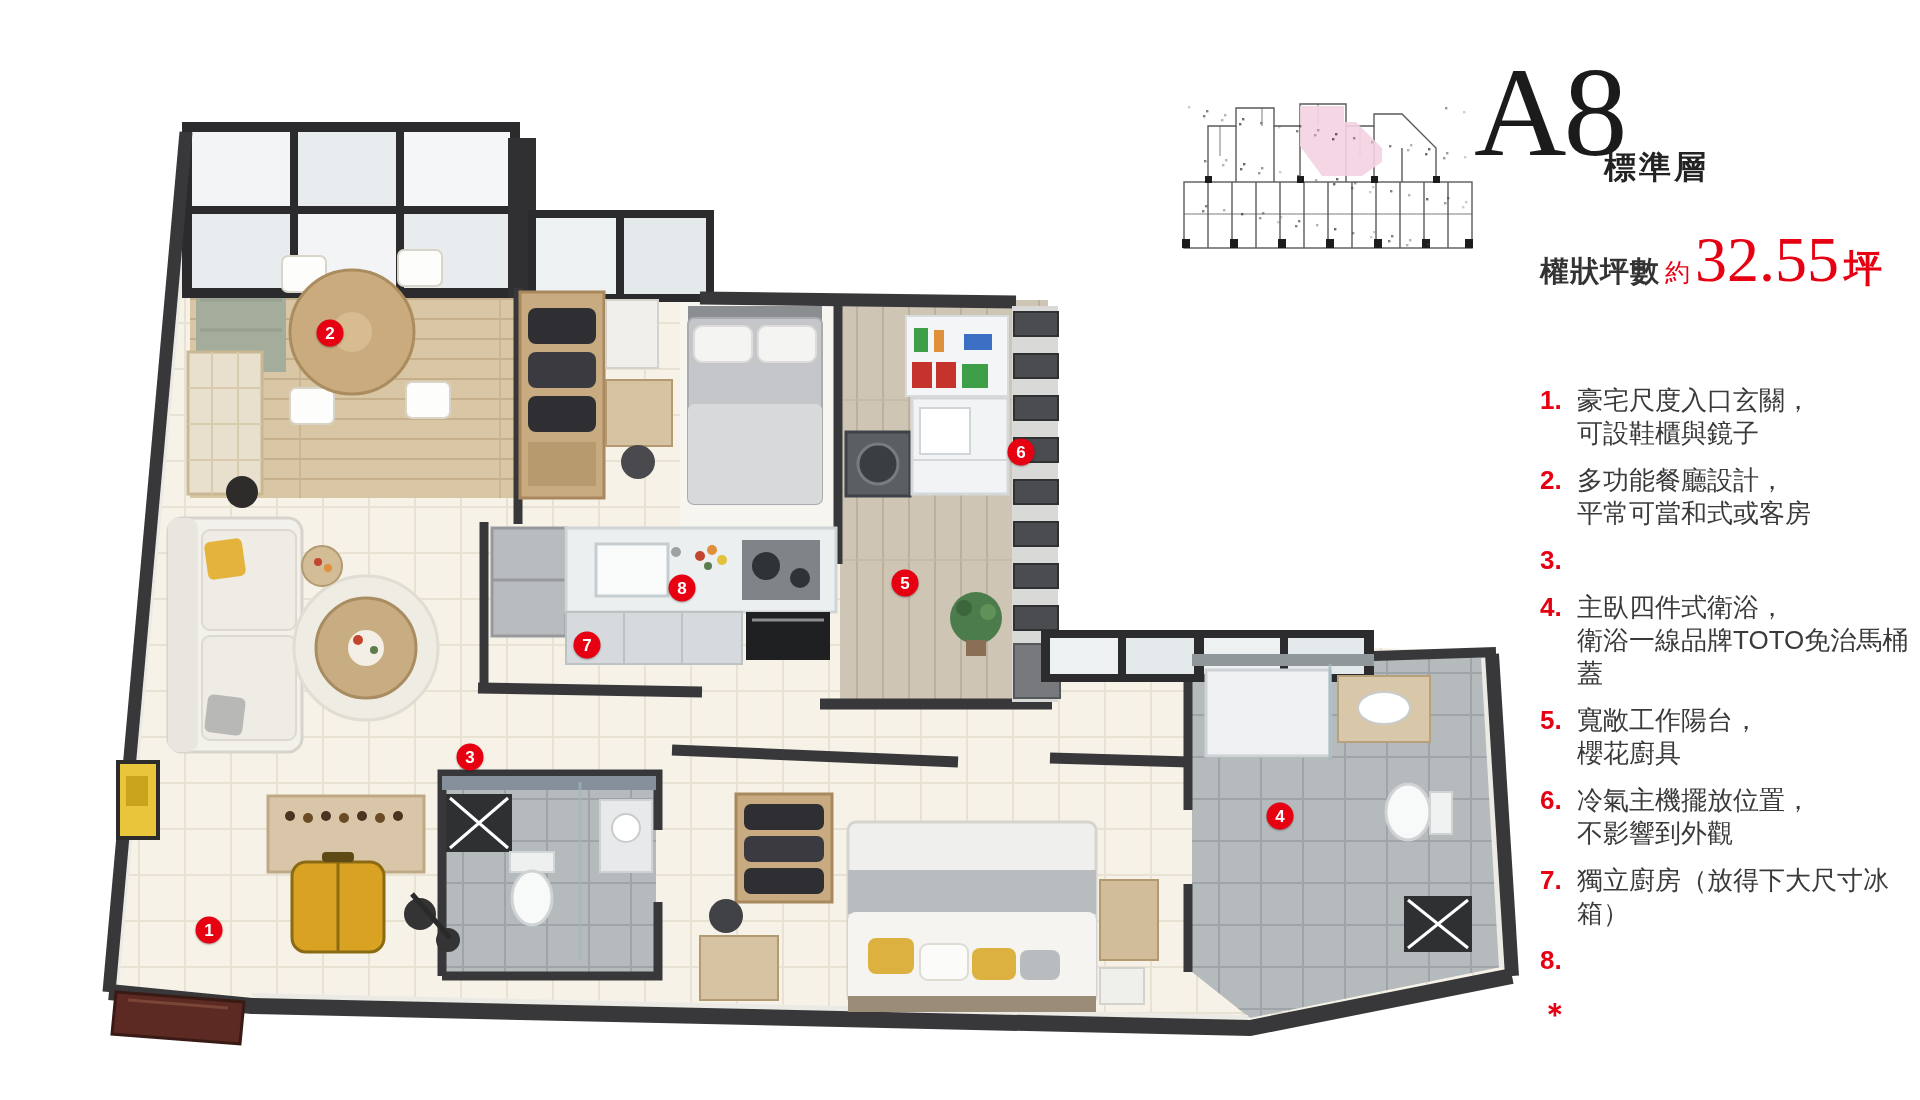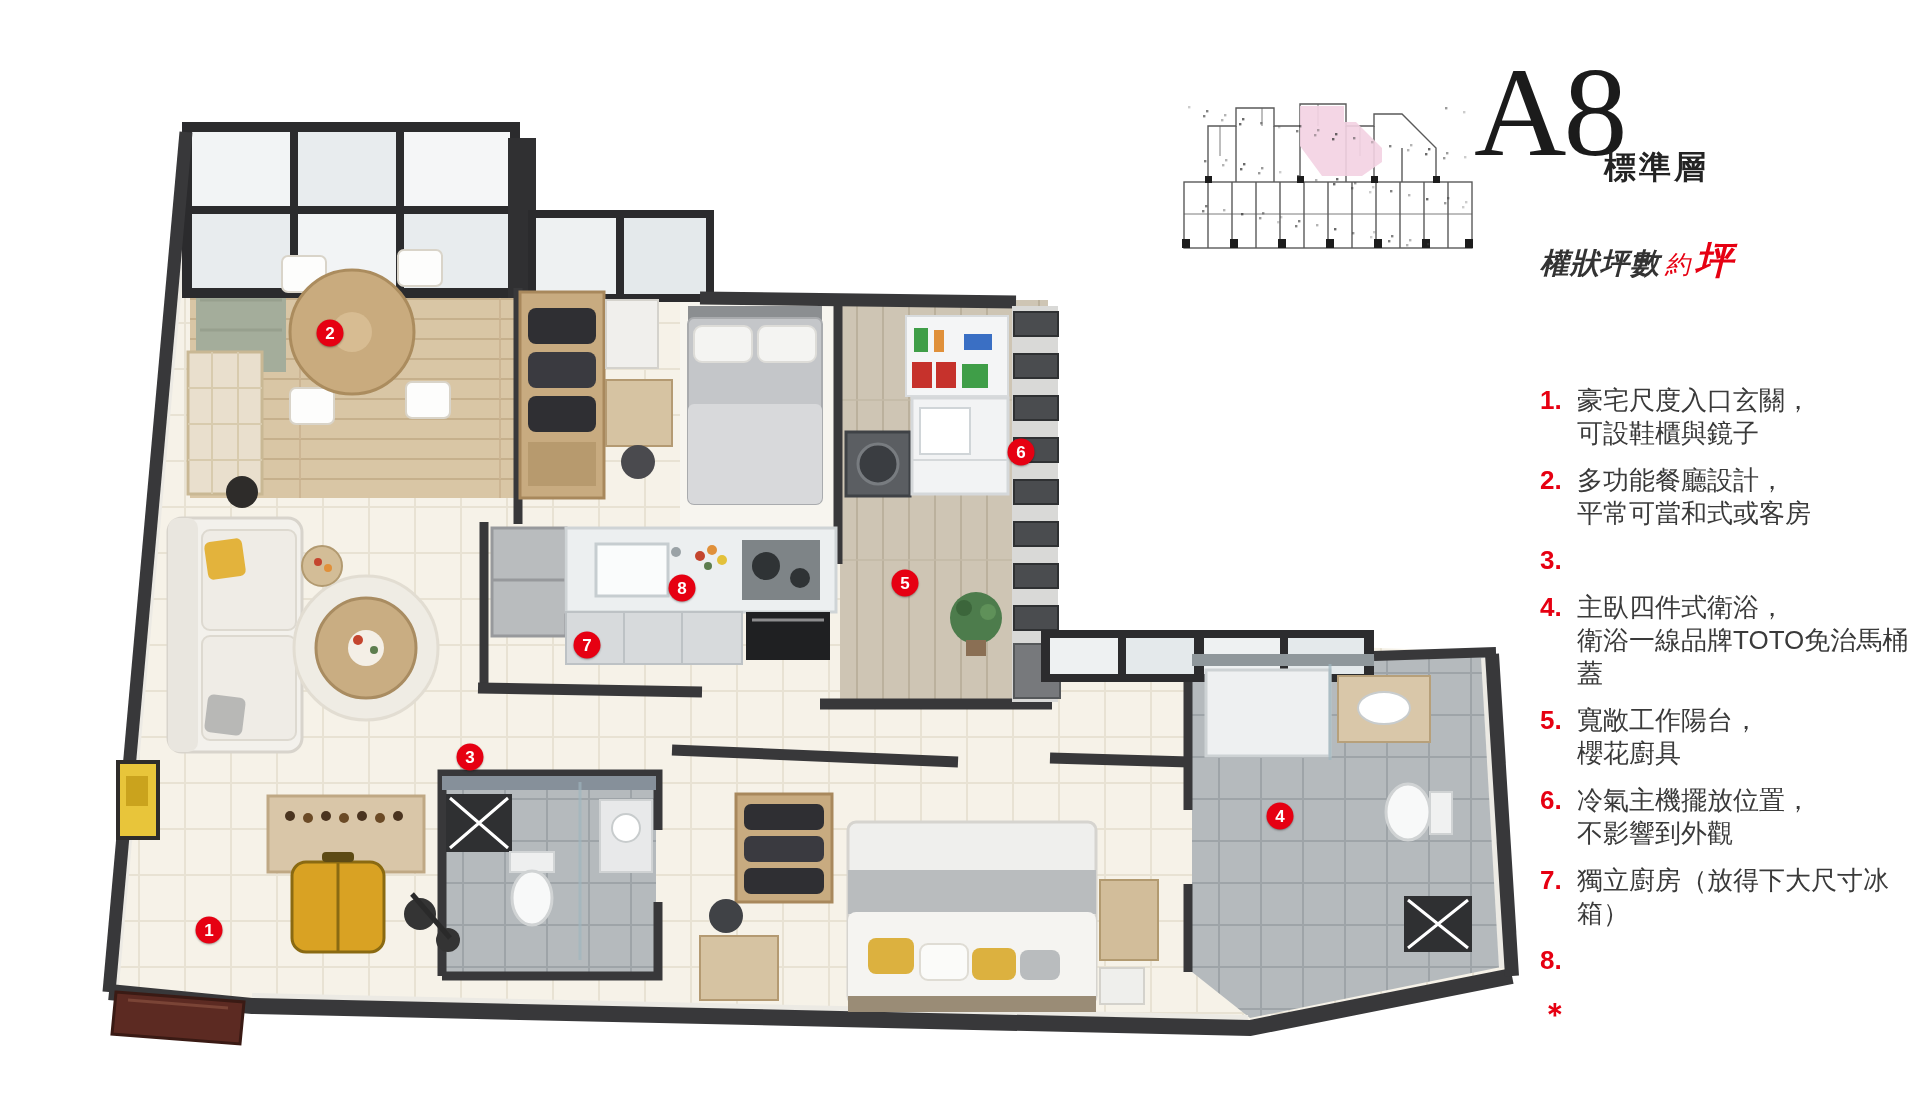--- a/index.html
+++ b/index.html
@@ -4,21 +4,21 @@
 <style>
   html,body{margin:0;padding:0;background:#ffffff;}
   #canvas{position:relative;width:1920px;height:1060px;background:#ffffff;overflow:hidden;
           font-family:"Liberation Sans",sans-serif;}
   svg{position:absolute;}
   
   .unit-title{position:absolute;left:1474px;top:48px;font-family:"Liberation Serif",serif;
               font-size:128px;line-height:1;color:#1b1b1b;letter-spacing:-3px;}
   .floor-type{position:absolute;left:1604px;top:146px;font-size:32px;font-weight:bold;
               color:#232323;letter-spacing:3px;}
-  .area-line{position:absolute;left:1540px;top:235px;display:flex;align-items:baseline;gap:5px;font-style:italic;}
+  .area-line{position:absolute;left:1540px;top:228px;display:flex;align-items:baseline;gap:5px;}
   .area-label{font-size:29px;font-weight:bold;color:#333;letter-spacing:1px;}
   .area-approx{font-size:25px;color:#e60012;}
   .area-value{font-family:"Liberation Serif",serif;font-size:64px;color:#e60012;line-height:1;}
   .area-unit{font-size:38px;font-weight:bold;color:#e60012;}
   
   #features{position:absolute;left:1540px;top:384px;width:390px;display:flex;
             flex-direction:column;gap:14px;}
   .feat{display:flex;gap:9px;font-size:26px;line-height:33px;color:#3a3a3a;}
   .feat .num{color:#e60012;font-weight:bold;min-width:28px;flex:none;}
   .feat.star{margin-top:8px;}
@@ -392,20 +392,21 @@
       <rect x="265" y="71" width="2.4" height="2.4" fill="#333" opacity="0.49"></rect>
       <rect x="24" y="124" width="2.4" height="2.4" fill="#333" opacity="0.61"></rect>
       <rect x="61" y="37" width="2.4" height="2.4" fill="#333" opacity="0.73"></rect>
     </svg>
 
   <div class="unit-title">A8</div>
   <div class="floor-type">標準層</div>
   <div class="area-line">
     <span class="area-label">權狀坪數</span>
     <span class="area-approx">約</span>
+    <span class="area-value">32.55</span>
     <span class="area-unit">坪</span>
   </div>
 
   <div id="features">
     <div class="feat">
       <span class="num">1.</span>
       <span class="lines">
           <div>豪宅尺度入口玄關，</div>
           <div>可設鞋櫃與鏡子</div>
         </span>

